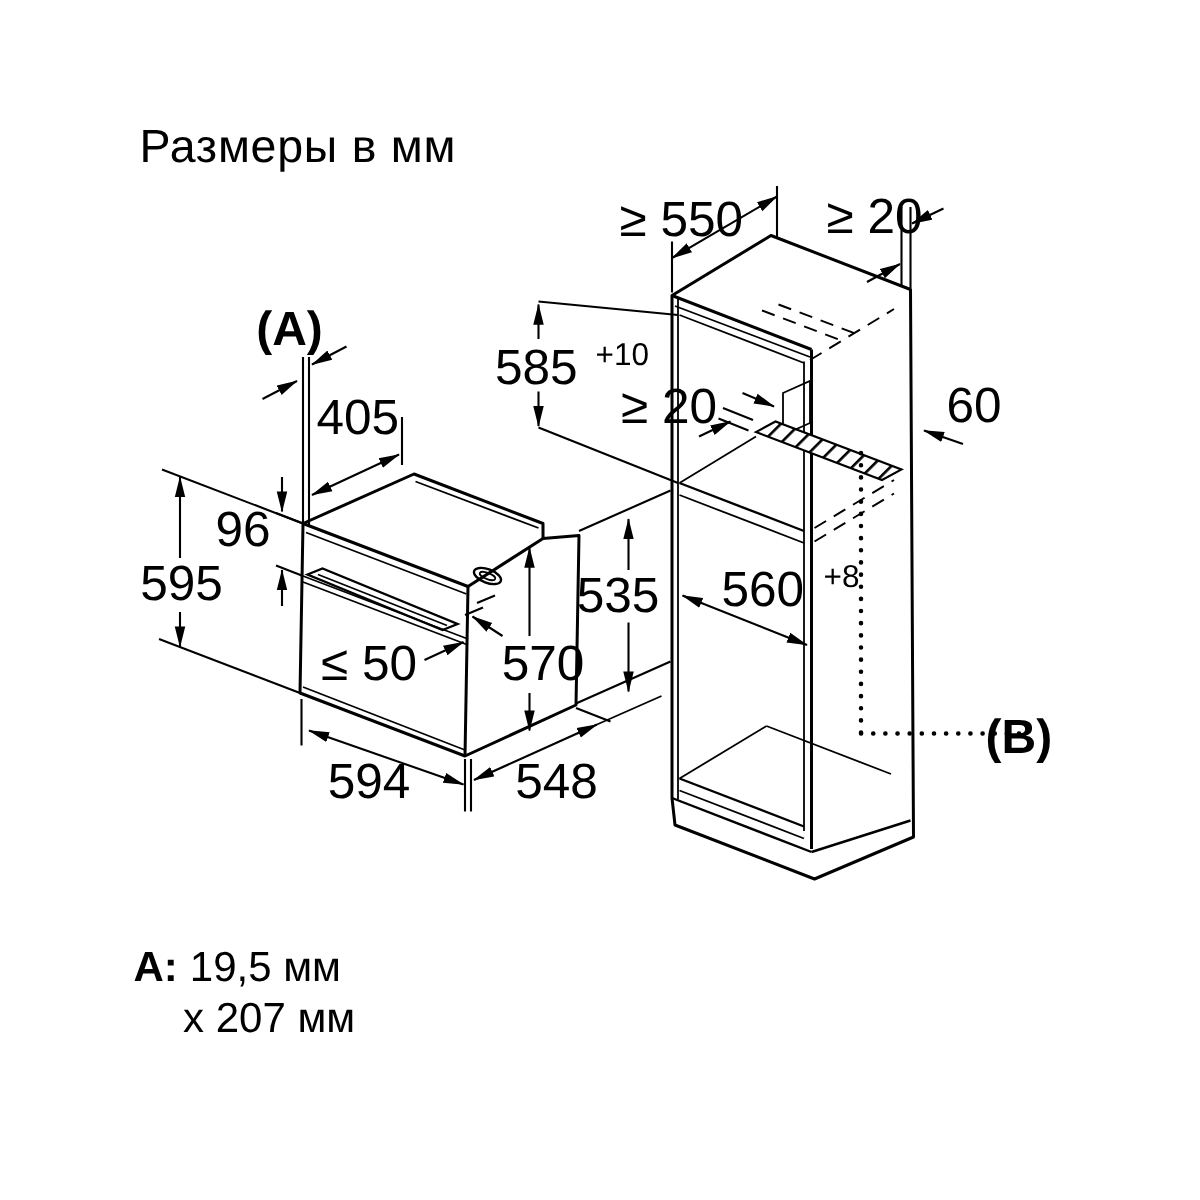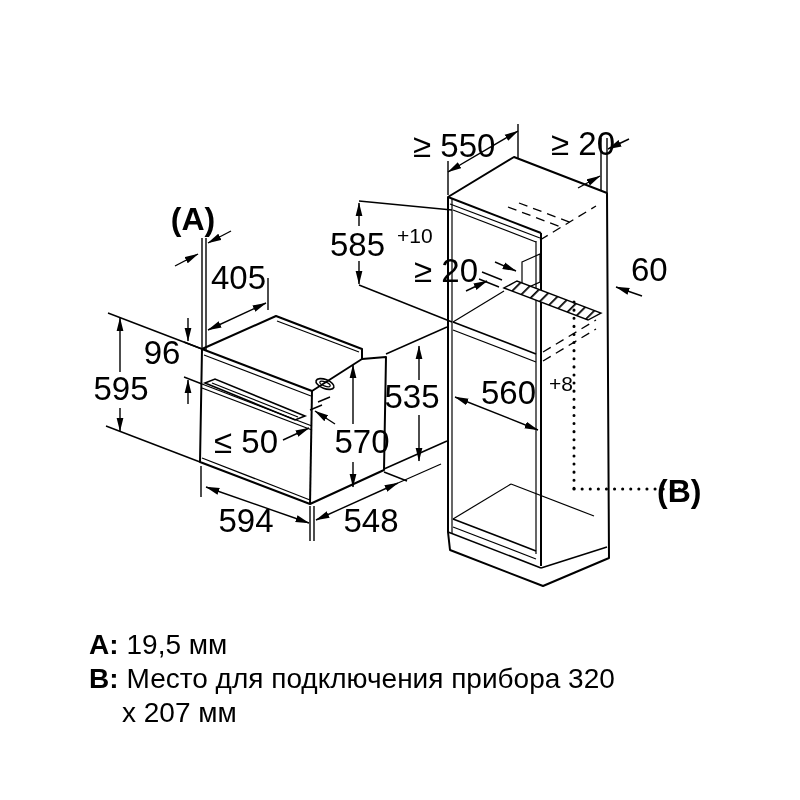--- a/index.html
+++ b/index.html
@@ -20,20 +20,21 @@
   .med{stroke:#000;stroke-width:1.6;fill:none;}
   .dim{stroke:#000;stroke-width:1.4;fill:none;}
   .dash{stroke:#000;stroke-width:1.3;fill:none;stroke-dasharray:9 6;}
   .dots{stroke:#000;stroke-width:3;fill:none;stroke-dasharray:0.1 8;stroke-linecap:round;}
 </style>
 </head>
 <body>
 
 <div class="canvas">
 
+  <div class="title">Размеры в мм</div>
 
   <svg width="800" height="800" viewBox="0 0 800 800">
     <defs>
       <marker id="ah" viewBox="0 0 12 6" refX="11.5" refY="3" markerWidth="14" markerHeight="8" orient="auto-start-reverse" markerUnits="userSpaceOnUse">
         <path d="M0,0 L12,3 L0,6 Z" fill="#000"></path>
       </marker>
       <pattern id="hatch" width="9" height="9" patternTransform="rotate(45)" patternUnits="userSpaceOnUse">
         <rect width="9" height="9" fill="#fff"></rect>
         <line x1="0" y1="0" x2="0" y2="9" stroke="#000" stroke-width="3.5"></line>
       </pattern>
@@ -184,17 +185,16 @@
     <text class="dimtxt-sm" x="397" y="243">+10</text>
     <text class="dimtxt" x="414" y="282">≥ 20</text>
     <text class="dimtxt" x="631" y="281">60</text>
     <text class="dimtxt" x="481" y="404">560</text>
     <text class="dimtxt-sm" x="549" y="391">+8</text>
     <text class="marker" x="657" y="502">(B)</text>
   </svg>
 
   <div class="legend">
     <div class="row"><span class="key">A:</span><span>19,5 мм</span></div>
-    <div class="row"><span class="key">B:</span><span>Место для подключения прибора 320</span></div>
     <div class="row"><span class="cont">x 207 мм</span></div>
   </div>
 
 </div>
 
 </body></html>

